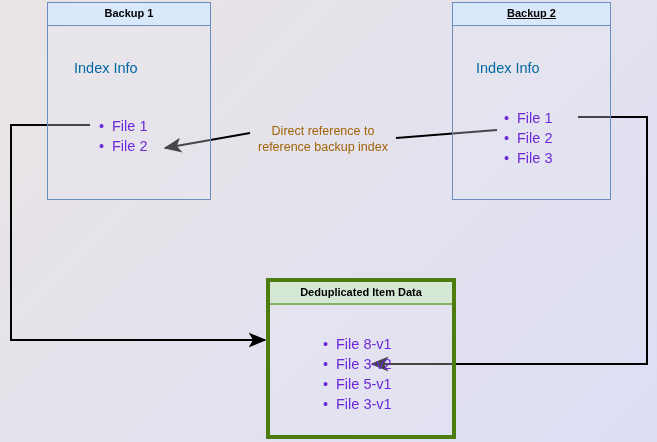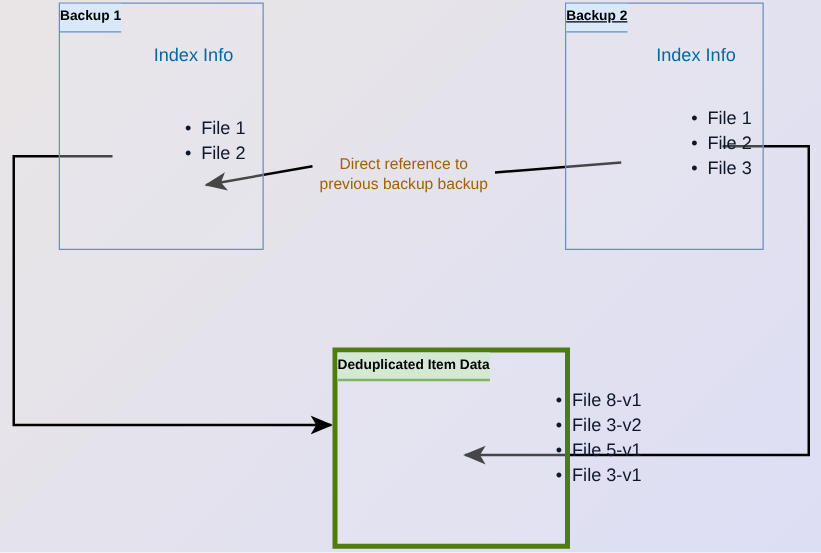--- a/index.html
+++ b/index.html
@@ -26,21 +26,21 @@
     width: 657px;
     height: 442px;
     pointer-events: none;
   }
 
   
   .node {
     position: absolute;
     box-sizing: border-box;
     display: flex;
-    flex-direction: row;
+    flex-direction: column;
   }
   .node-blue {
     border: 1.5px solid #6c8ebf;
     background: rgba(232,232,243,0.30);
   }
   .node-green {
     border: 4px solid #4d7c0f;
     background: rgba(232,232,243,0.30);
     margin-left: 37px;
   }
@@ -72,21 +72,21 @@
     color: #0369a1;
     white-space: nowrap;
   }
 
   .file-list {
     position: absolute;
     margin: 0;
     padding: 0 0 0 16px;
     list-style: none;
     font-size: 14.5px;
-    color: #0f172a;
+    color: #6d28d9;
   }
   .file-list li {
     position: relative;
     height: 20px;
     line-height: 20px;
     white-space: nowrap;
   }
   .file-list li::before {
     content: "\2022";
     position: absolute;
@@ -166,16 +166,16 @@
         <li>File 8-v1</li>
         <li>File 3-v2</li>
         <li>File 5-v1</li>
         <li>File 3-v1</li>
       </ul>
     </div>
   </div>
 
   <div class="edge-label" style="left:249px; top:123px; width:148px;">
     <div>Direct reference to</div>
-    <div>previous backup backup</div>
+    <div>reference backup index</div>
   </div>
 
 </div>
 
 </body></html>

